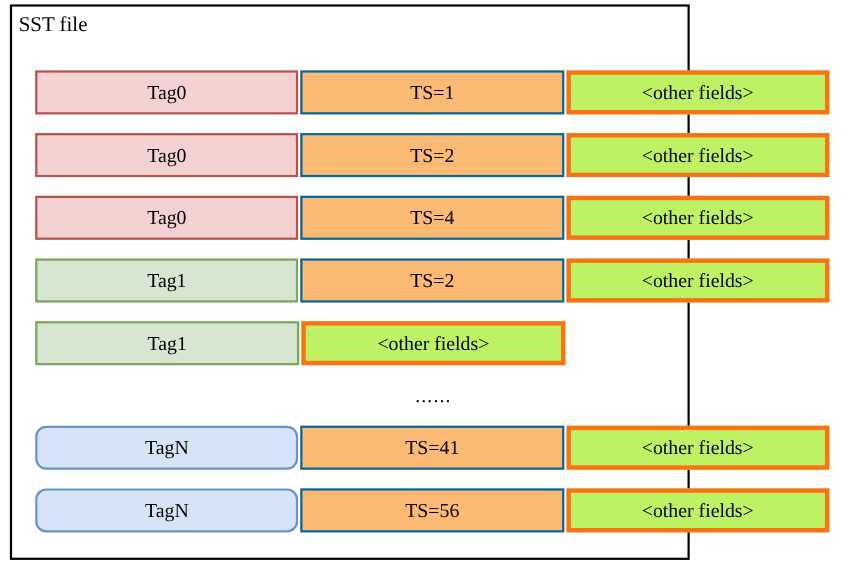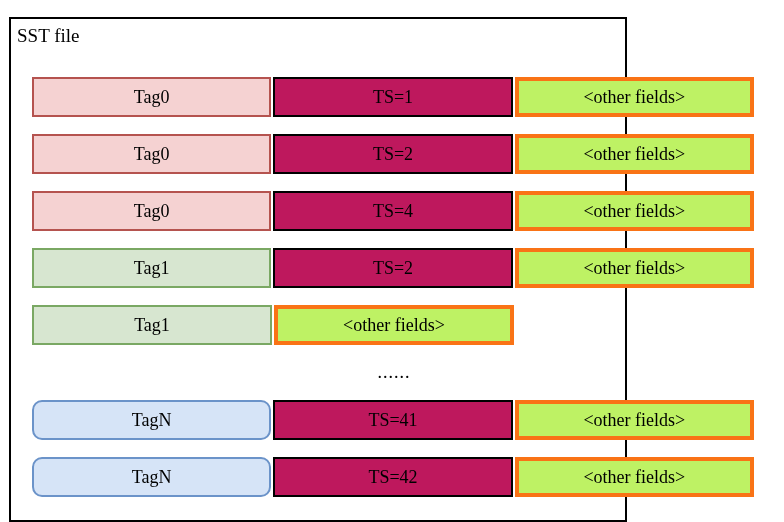--- a/index.html
+++ b/index.html
@@ -18,21 +18,21 @@
     position: relative;
     width: 784px;
     height: 522px;
     background: #ffffff;
   }
 
   
   .sst-frame {
     position: absolute;
     left: 9px;
-    top: 17px;
+    top: 4px;
     width: 618px;
     height: 505px;
     border: 2px solid #000000;
     box-sizing: border-box;
     background: #ffffff;
   }
 
   .sst-title {
     position: absolute;
     left: 6px;
@@ -69,23 +69,23 @@
     text-align: center;
   }
 
   .cell-tag {
     width: 240px;
     border: 2px solid #000000;
   }
 
   .cell-ts {
     width: 240px;
-    border: 2px solid #000000;
+    border: 2px solid #0369a1;
     margin-left: 2px;
-    background: #be185d;
+    background: #fdba74;
   }
 
   .cell-other {
     width: 240px;
     border: 4px solid #f97316;
     margin-left: 2px;
     background: #bef264;
   }
 
   
@@ -157,20 +157,20 @@
         <div class="ellipsis-row">
           <div class="ellipsis-text">......</div>
         </div>
         <div class="record-row">
           <div class="cell cell-tag tag-blue" style="background: rgb(214, 228, 247); border-color: rgb(107, 147, 201);">TagN</div>
           <div class="cell cell-ts">TS=41</div>
           <div class="cell cell-other">&lt;other fields&gt;</div>
         </div>
         <div class="record-row">
           <div class="cell cell-tag tag-blue" style="background: rgb(214, 228, 247); border-color: rgb(107, 147, 201);">TagN</div>
-          <div class="cell cell-ts">TS=42</div>
+          <div class="cell cell-ts">TS=56</div>
           <div class="cell cell-other">&lt;other fields&gt;</div>
         </div>
       </div>
 
   </div>
 
 </div>
 
 </body></html>

